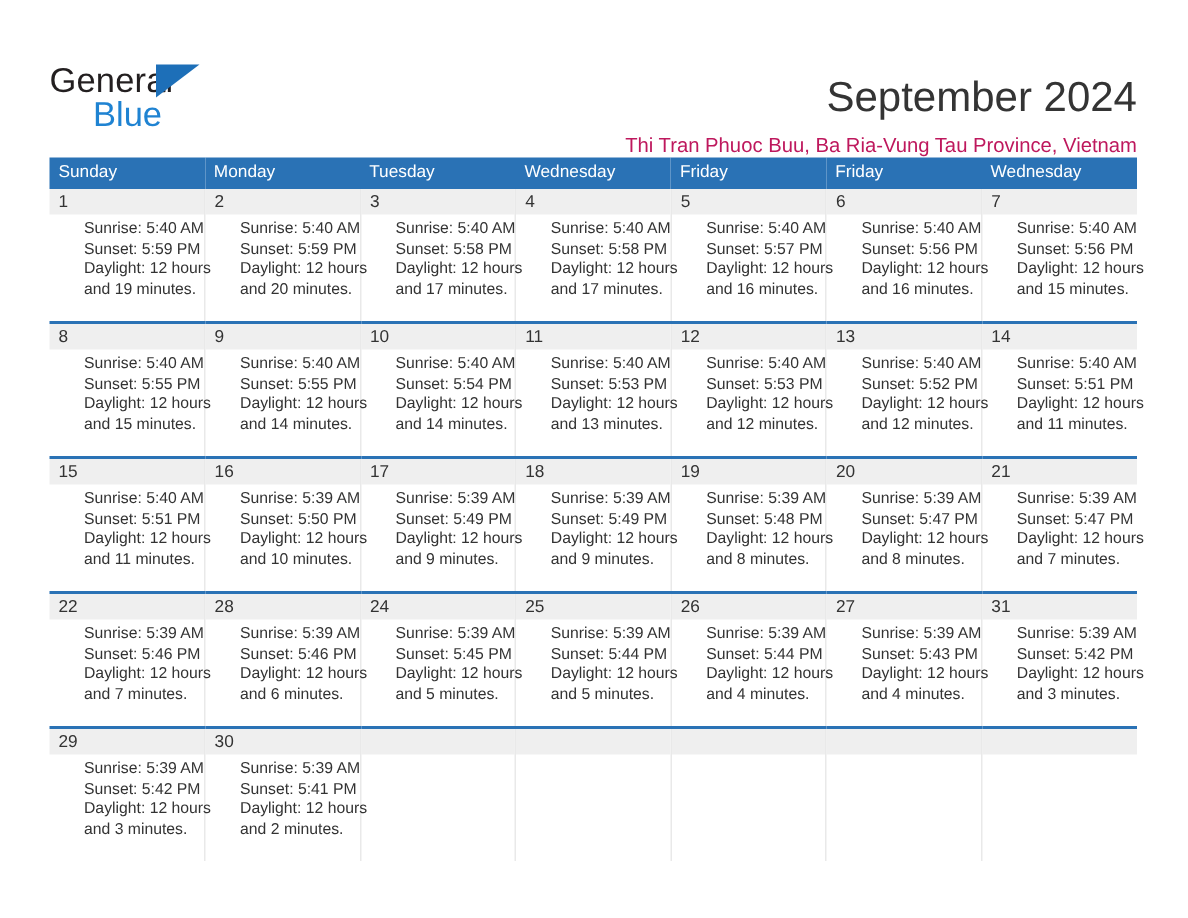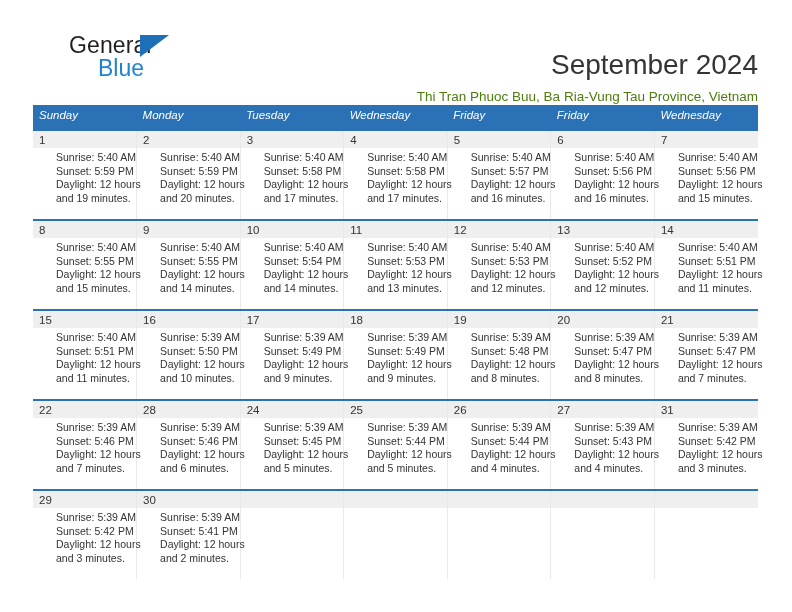--- a/index.html
+++ b/index.html
@@ -25,25 +25,24 @@
   .header {
     position: absolute;
     left: 33px;
     top: 24px;
     right: 34px;
     height: 72px;
   }
   .logo {
     position: absolute;
     left: 0;
-    top: 8px;
+    top: 16px;
     width: 200px;
     height: 60px;
     user-select: none;
-    margin-left: 36px;
   }
   .logo-general {
     position: absolute;
     left: 0;
     top: 0;
     font-size: 23px;
     letter-spacing: .1px;
     color: #231f20;
     line-height: 26px;
   }
@@ -73,44 +72,43 @@
   }
   .cal-title {
     font-size: 28px;
     color: #343434;
     line-height: 34px;
     white-space: nowrap;
   }
   .cal-subtitle {
     margin-top: 6px;
     font-size: 13.5px;
-    color: #4d7c0f;
+    color: #be185d;
     line-height: 17px;
     white-space: nowrap;
   }
 
   
   .calendar {
     position: absolute;
     left: 33px;
     top: 105px;
     width: 725px;
     border-collapse: collapse;
     table-layout: fixed;
   }
   .calendar th {
     background: #2a72b5;
     color: #ffffff;
     font-size: 11.5px;
     font-weight: normal;
     text-align: left;
-    padding: 4px 0 10px 6px;
+    padding: 4px 0 5px 6px;
     height: 11px;
     border: none;
-    font-style: italic;
   }
   .calendar td {
     vertical-align: top;
     padding: 0;
     border-top: 2px solid #2a72b5;
     border-right: 1px solid #e9e9e9;
     background: #ffffff;
     height: 88px;
   }
   .calendar td:last-child { border-right: none; }

